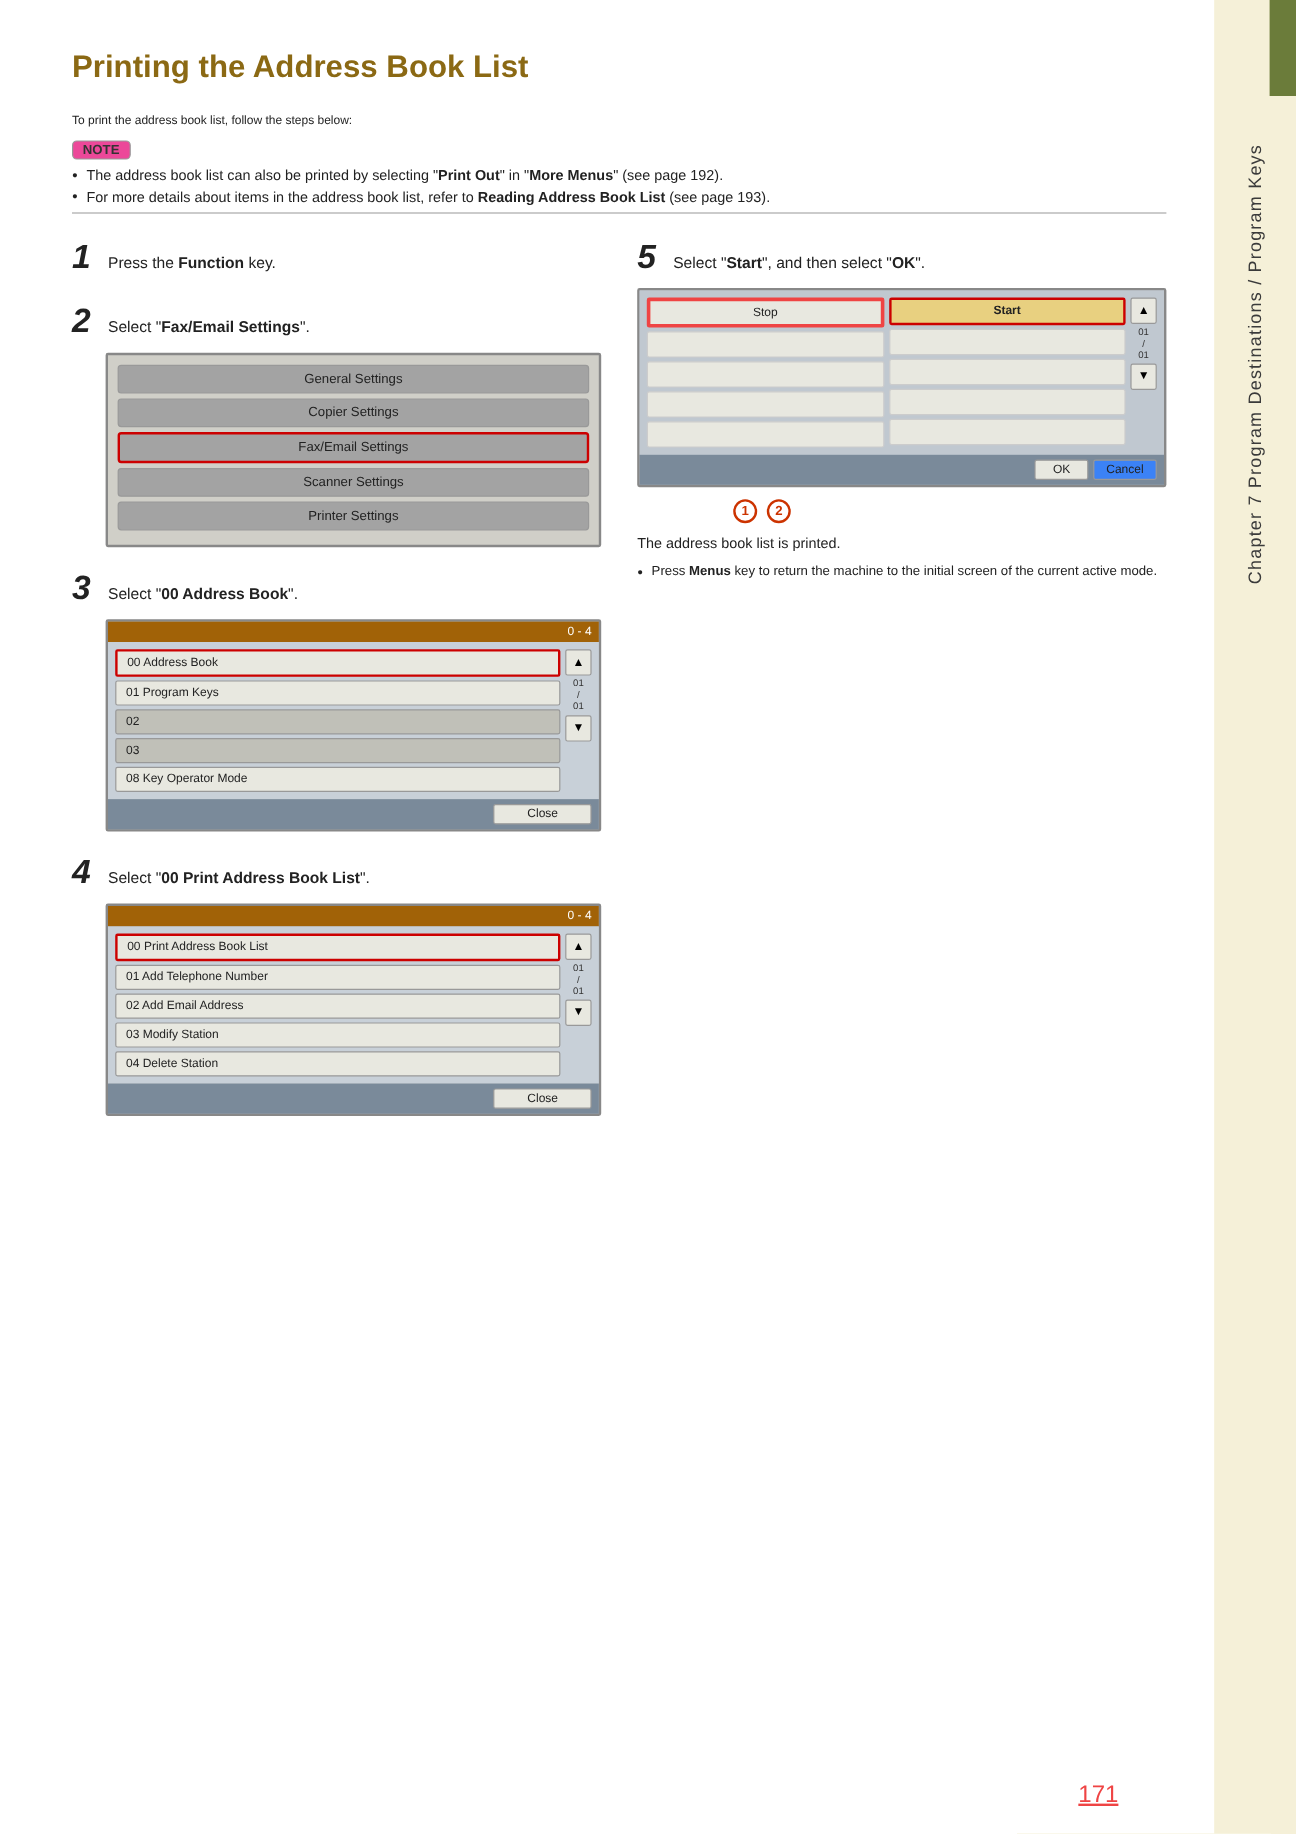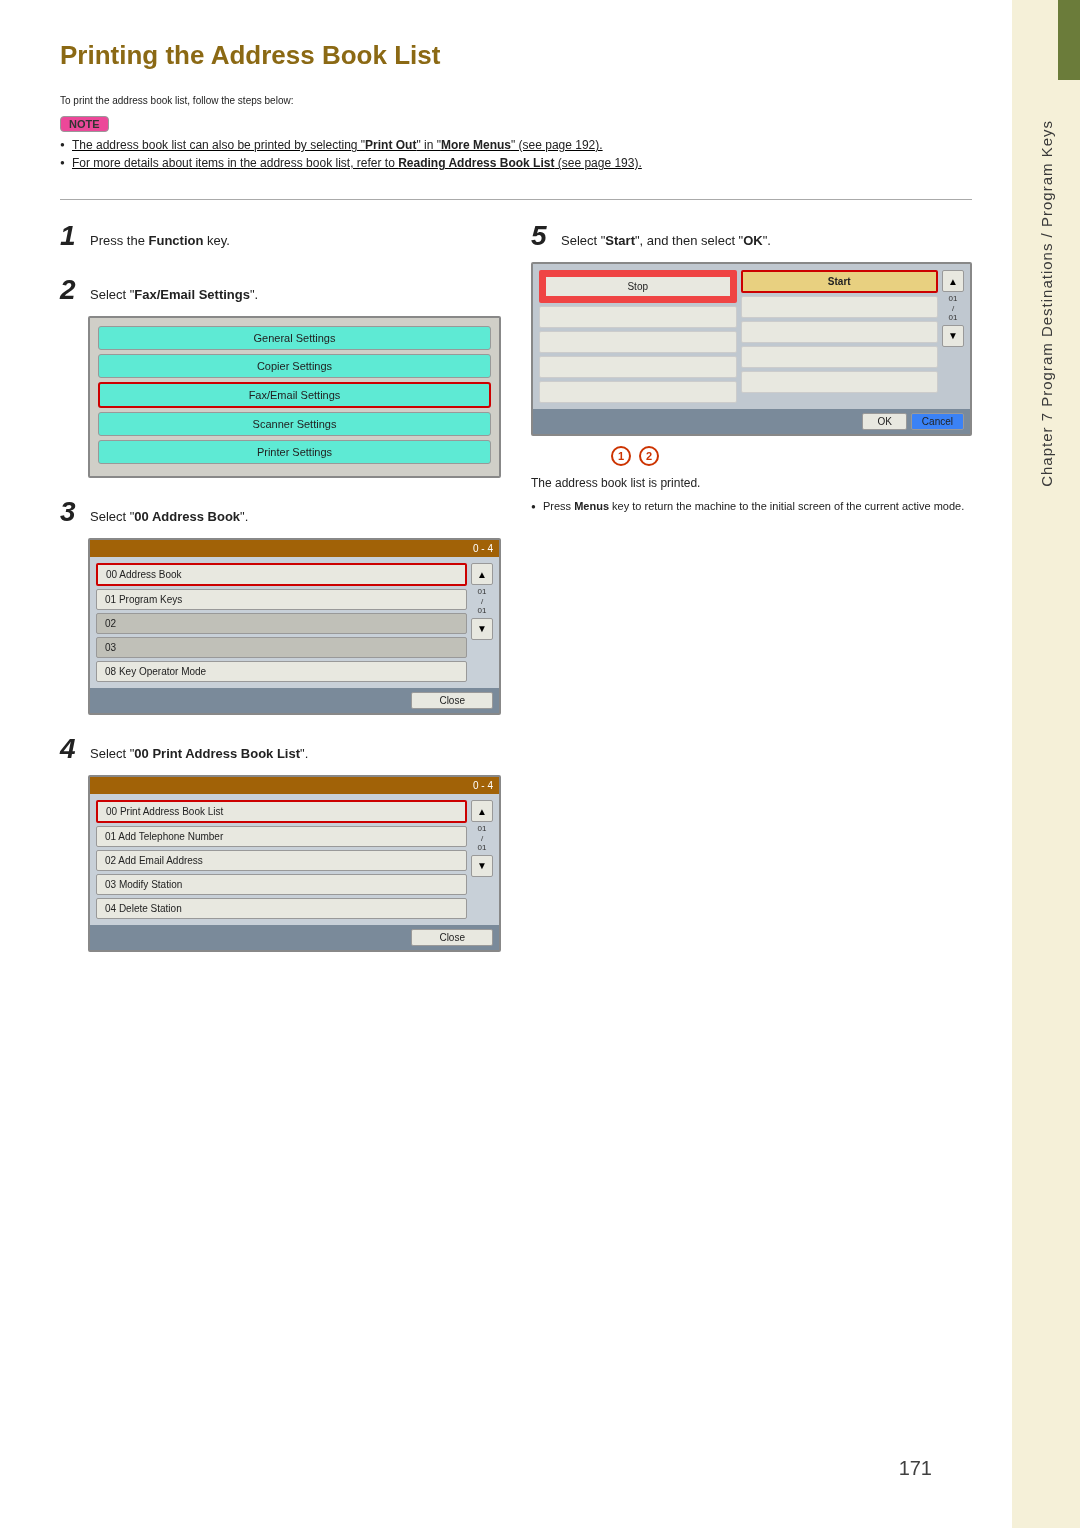--- a/index.html
+++ b/index.html
@@ -83,22 +83,21 @@
       padding: 1px 8px;
       font-size: 11px;
       color: #333;
       margin-bottom: 6px;
       background: #ec4899;
       font-weight: bold;
     }
 
     .note-list {
       list-style: none;
-      margin-bottom: 29px;
-      text-decoration: underline;
+      margin-bottom: 6px;
     }
 
     .note-list li {
       font-size: 12px;
       color: #222;
       margin-bottom: 4px;
       padding-left: 12px;
       position: relative;
     }
 
@@ -165,21 +164,21 @@
     
     .screen-box {
       border: 2px solid #888;
       background: #d0cfc8;
       border-radius: 2px;
       padding: 8px;
       margin-left: 28px;
     }
 
     .menu-button {
-      background: #5eead4;
+      background: #a3a3a3;
       border: 1px solid #999;
       border-radius: 3px;
       padding: 5px 10px;
       margin-bottom: 4px;
       font-size: 11px;
       color: #222;
       display: block;
       width: 100%;
       text-align: center;
       cursor: default;
@@ -307,21 +306,21 @@
 
     .step5-right-col {
       flex: 1;
       display: flex;
       flex-direction: column;
       gap: 3px;
     }
 
     .step5-btn {
       background: #e8e8e0;
-      border: 7px solid #ef4444;
+      border: 3px solid #ef4444;
       border-radius: 2px;
       padding: 4px 8px;
       font-size: 10px;
       color: #222;
       text-align: center;
     }
 
     .step5-btn.start-btn {
       background: #e8d080;
       border: 2px solid #cc0000;
@@ -415,25 +414,26 @@
       font-size: 8px;
       position: absolute;
       left: 0;
       top: 2px;
       color: #222;
     }
 
     
     .page-number {
       position: absolute;
-      bottom: 48px;
+      bottom: 20px;
       right: 80px;
       font-size: 20px;
-      color: #404040;
+      color: #ef4444;
       font-weight: normal;
+      text-decoration: underline;
     }
   </style>
 </head>
 <body>
 
 <div class="page-wrapper">
 
   <div class="main-content">
 
     

